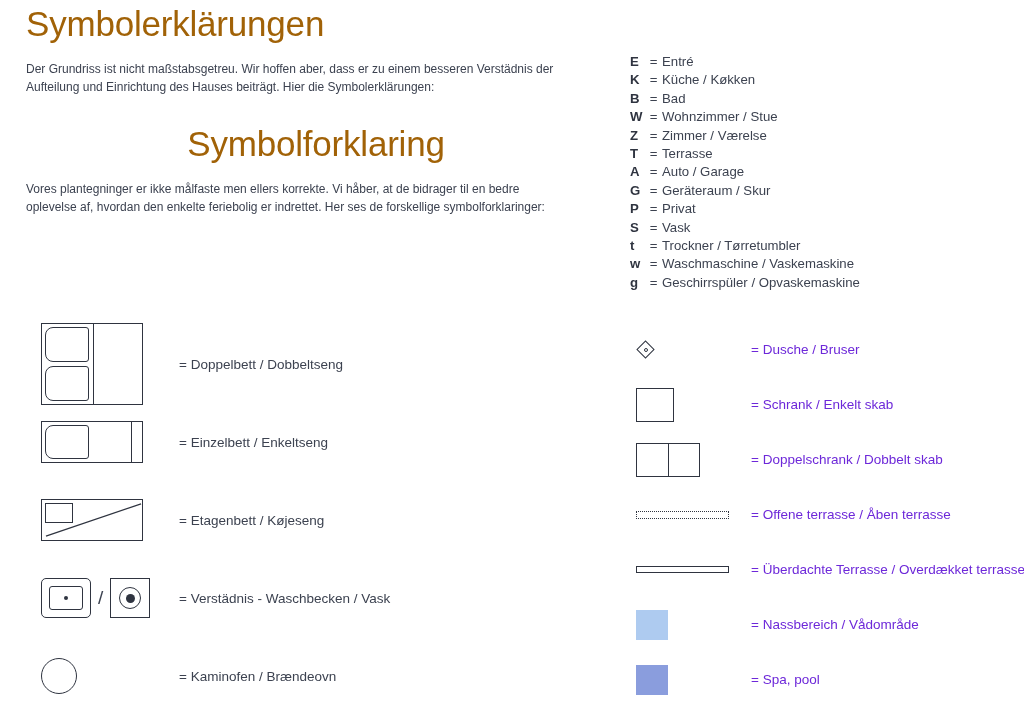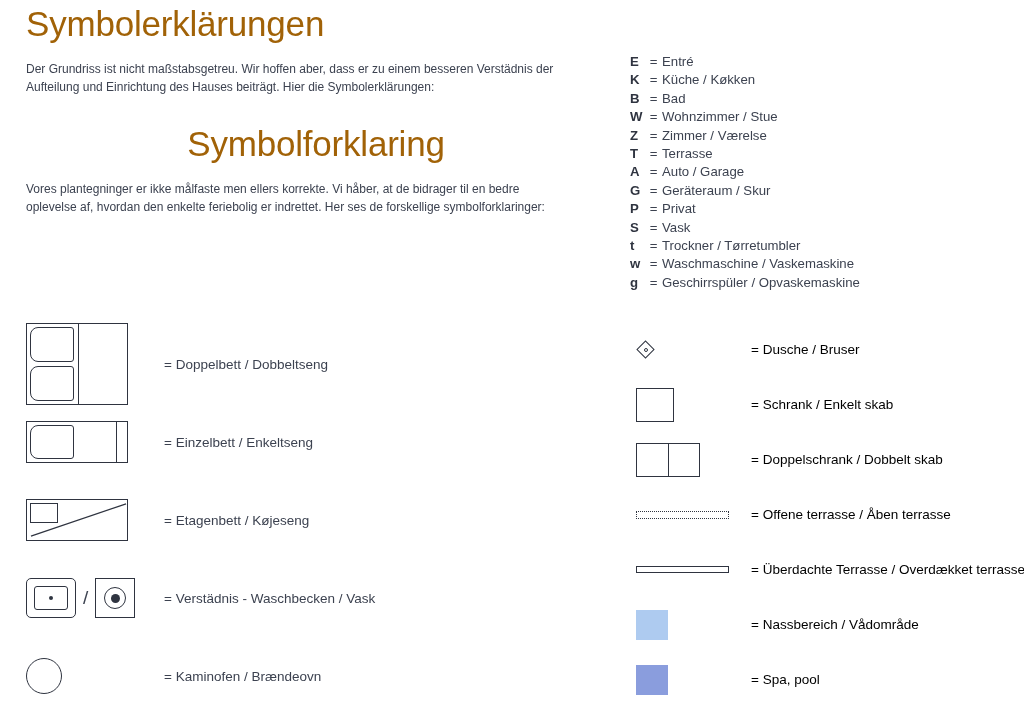--- a/index.html
+++ b/index.html
@@ -46,21 +46,21 @@
     color: #3c4250;
     margin: 14px 0 0 0;
     max-width: 530px;
   }
 
   .spacer-lg { height: 26px; }
 
   
   .sym-list {
     position: absolute;
-    left: 26px;
+    left: 41px;
     top: 325px;
     width: 580px;
   }
   .sym-row {
     position: relative;
     display: flex;
     align-items: center;
     height: 78px;
   }
   .sym-fig {
@@ -273,21 +273,21 @@
     height: 55px;
   }
   .rsym-fig {
     width: 115px;
     min-width: 115px;
     display: flex;
     align-items: center;
   }
   .rsym-label {
     font-size: 13.5px;
-    color: #000000;
+    color: #6d28d9;
     white-space: nowrap;
   }
 
   .shower-icon {
     width: 16px;
     height: 16px;
     position: relative;
     margin-left: 2px;
   }
   .shower-icon .diamond {

